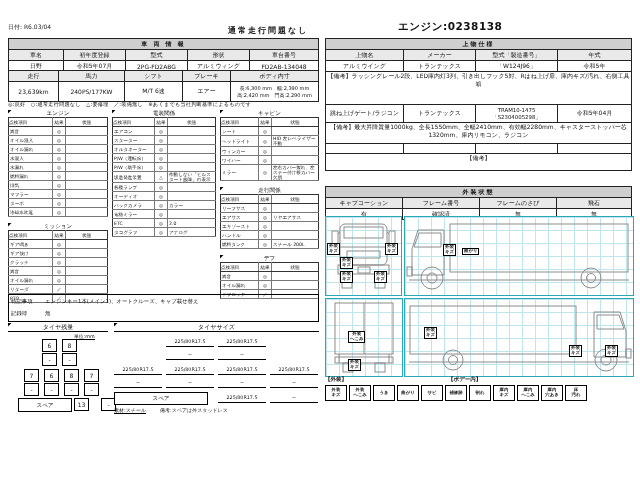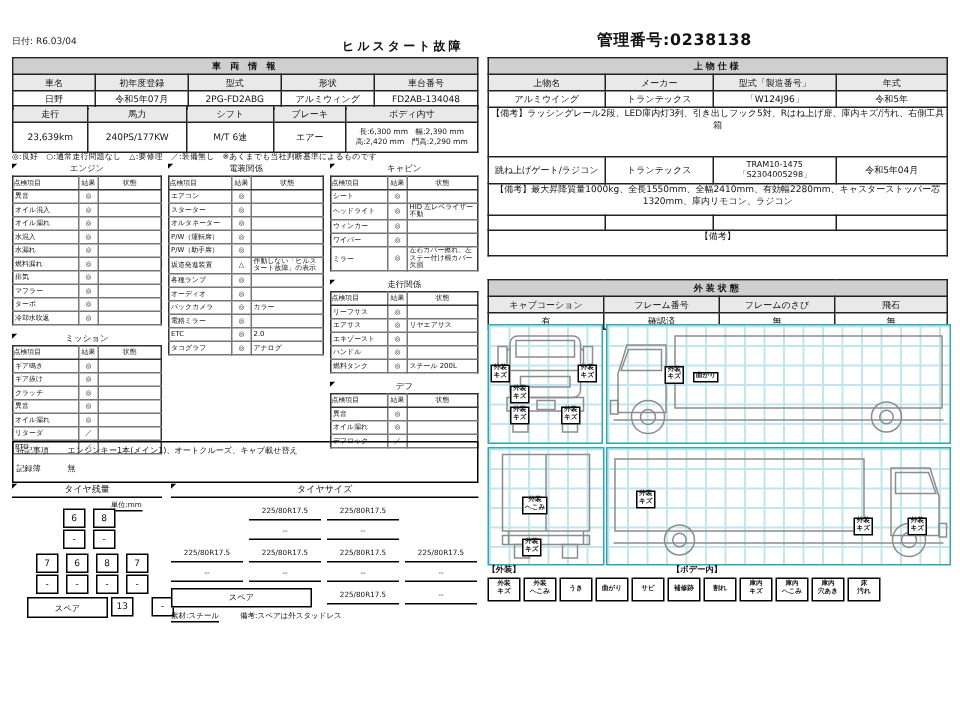--- a/index.html
+++ b/index.html
@@ -60,22 +60,22 @@
   .truck{stroke:#8c8c8c;fill:none;stroke-width:1;}
   .marker{position:absolute;background:#fff;border:1px solid #000;font-size:4.4px;font-weight:bold;line-height:1.1;padding:0 1px;text-align:center;white-space:pre-line;z-index:2;}
   .dmg-label{position:absolute;font-size:5.5px;font-weight:bold;}
   .dmg-strip{position:absolute;left:325px;top:385px;display:flex;gap:2px;}
   .lbox{width:20px;height:14px;border:1px solid #000;font-size:4.4px;font-weight:bold;display:flex;align-items:center;justify-content:center;text-align:center;white-space:pre-line;line-height:1.05;background:#fff;flex:none;}
 </style>
 </head>
 <body>
 
 <div class="abs date">日付: R6.03/04</div>
-<div class="abs sheet-title">ヒルスタート故障</div>
-<div class="abs mgmt">管理番号:0238138</div>
+<div class="abs sheet-title">通常走行問題なし</div>
+<div class="abs mgmt">エンジン:0238138</div>
 
 <div class="abs" style="left:8px;top:38px;width:311px;">
   <table class="grid">
     <colgroup>
         <col style="width:55px">
         <col style="width:62px">
         <col style="width:62px">
         <col style="width:62px">
         <col>
       </colgroup>

